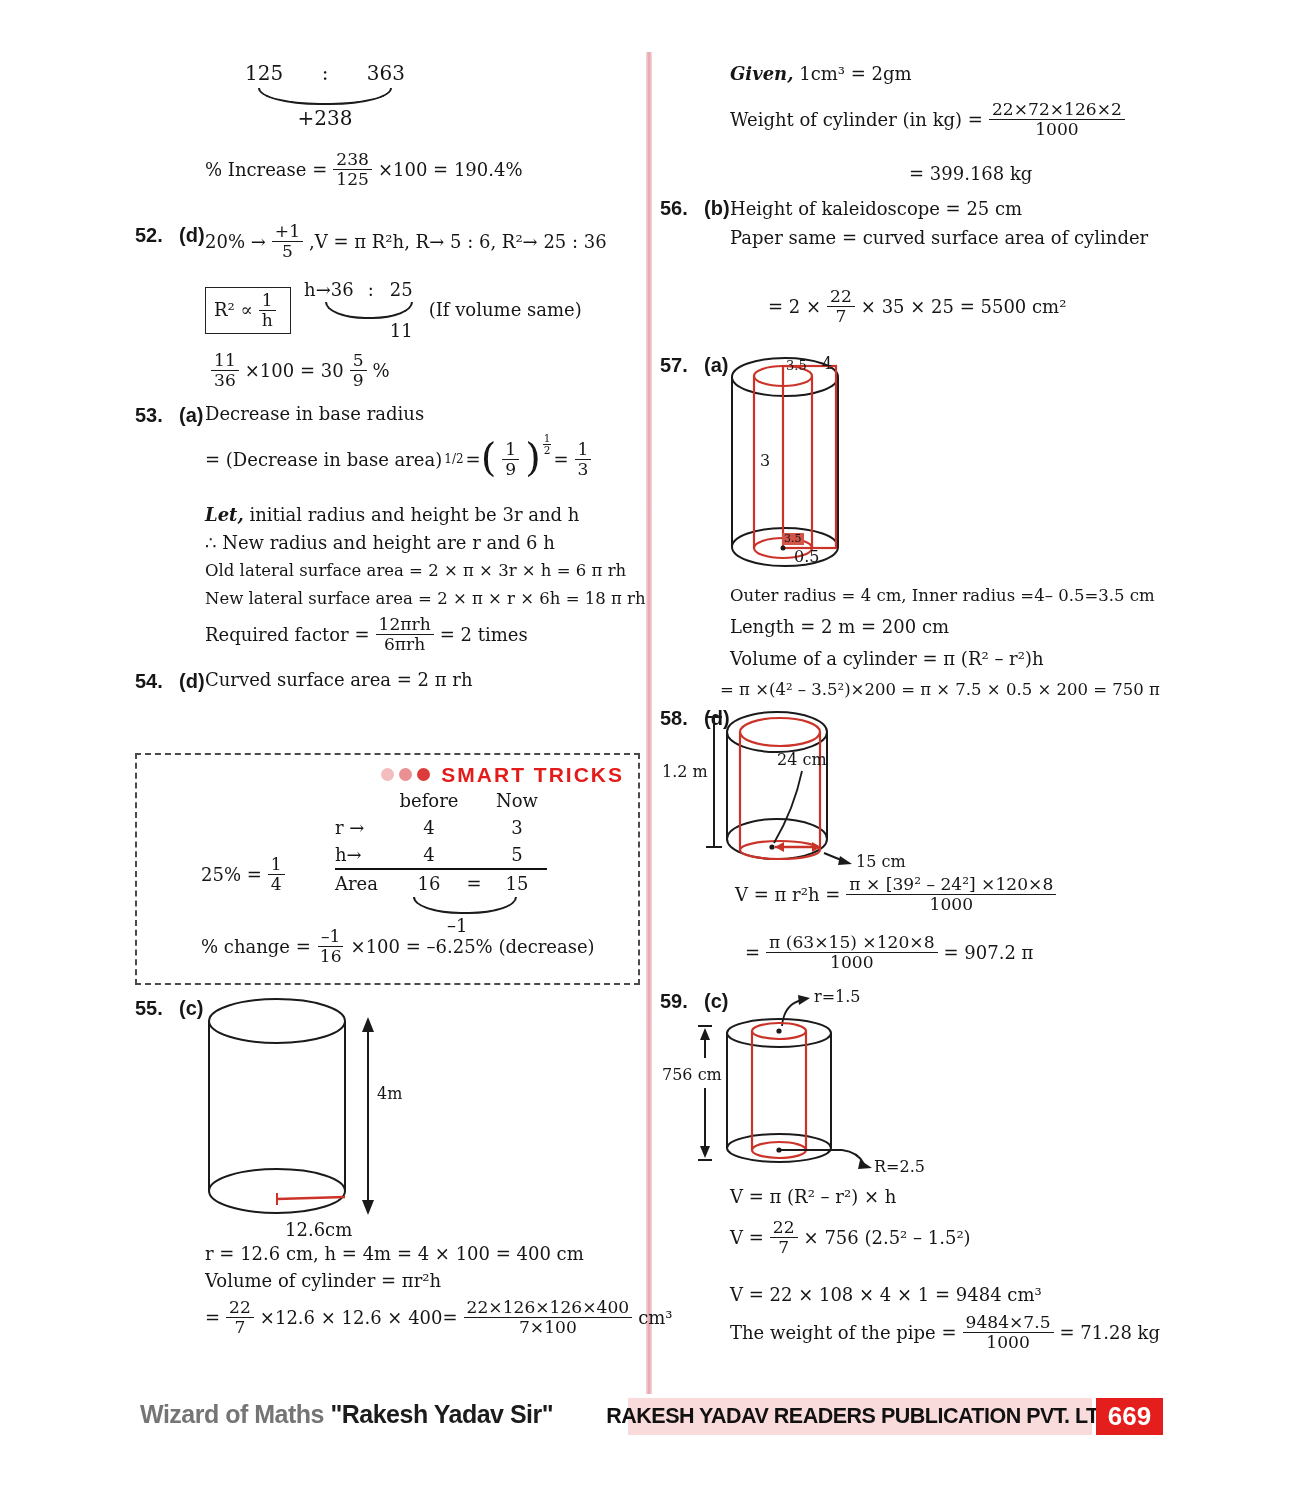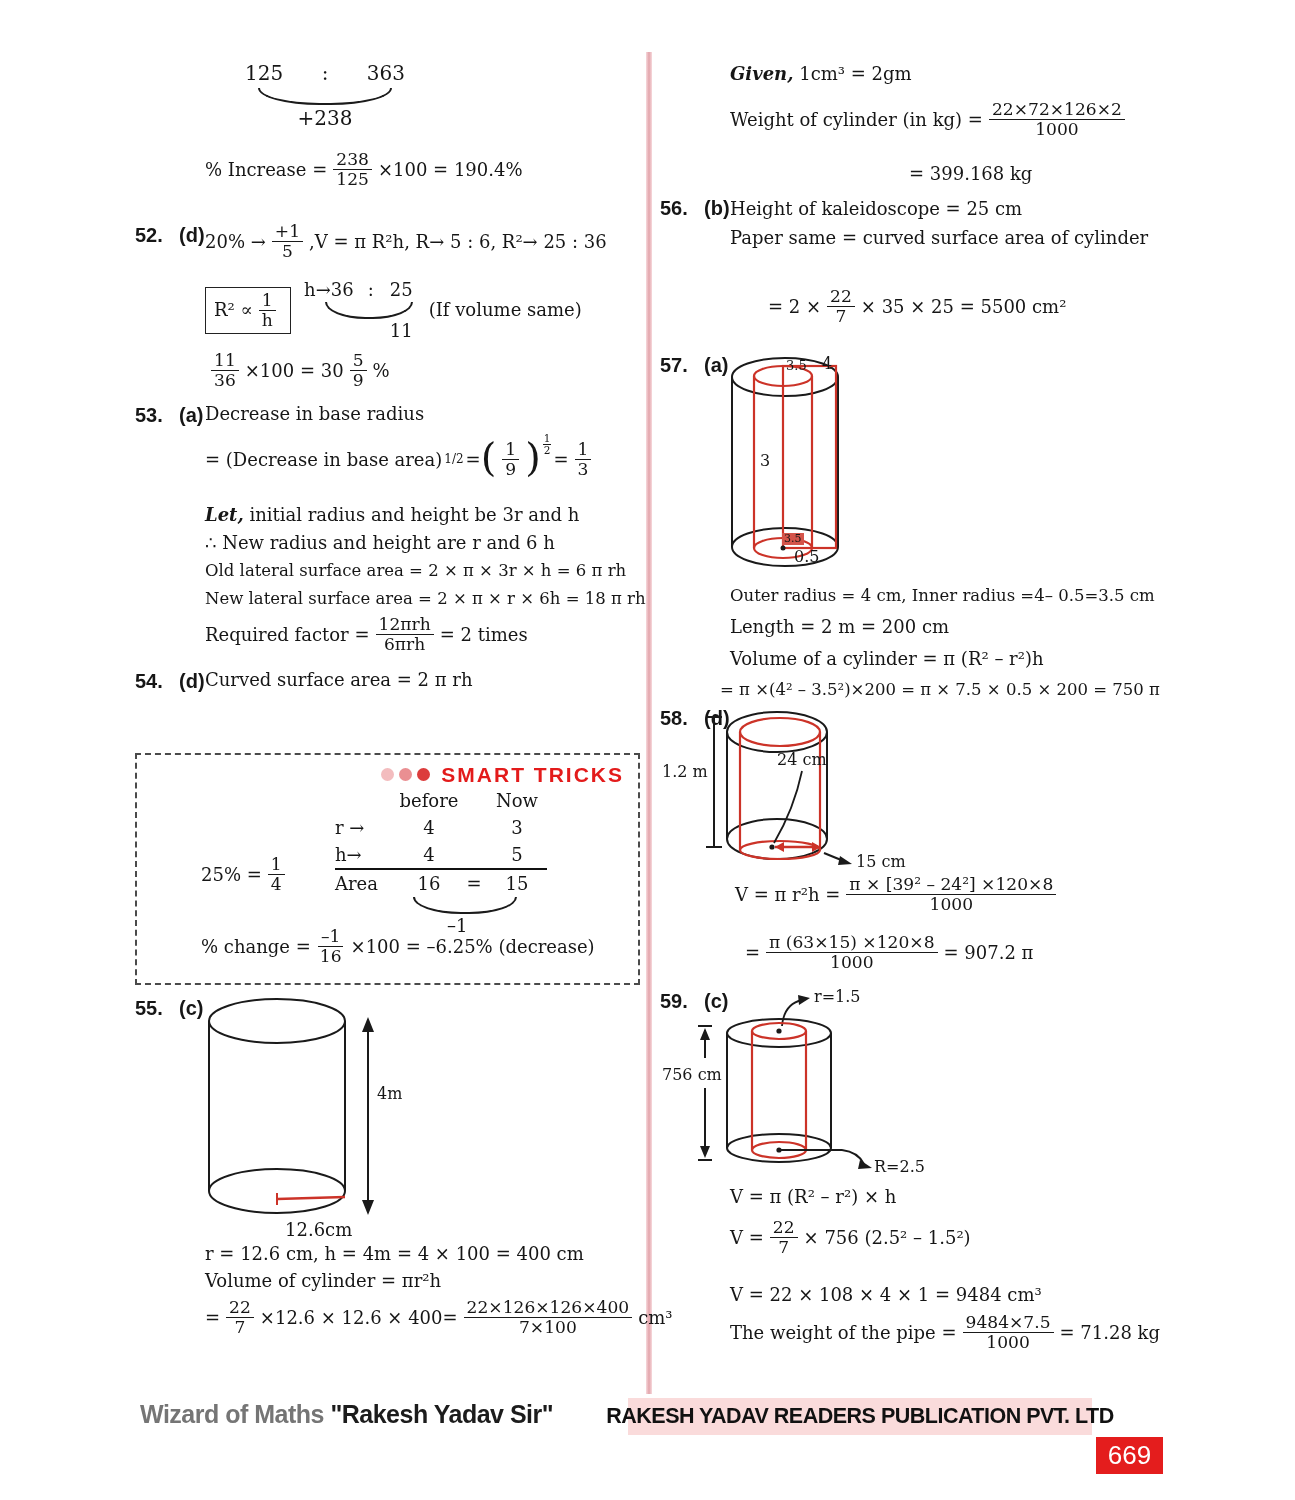--- a/index.html
+++ b/index.html
@@ -45,23 +45,23 @@
   .lblsm{font-size:13px}
   .lbltiny{font-size:11px;background:#d4544a;padding:0 2px}
   svg{position:absolute;left:0;top:0}
   .footer-left{position:absolute;left:140px;top:1400px;font-family:"Liberation Sans",sans-serif;
     font-weight:700;font-size:25px;letter-spacing:-0.5px}
   .footer-left .g{color:#757575}
   .footer-left .k{color:#1c1c1c}
   .footer-pub{position:absolute;left:628px;top:1398px;width:464px;height:37px;background:#fadbdb;
     display:flex;align-items:center;justify-content:center;font-family:"Liberation Sans",sans-serif;
     font-weight:700;font-size:21.5px;color:#111;letter-spacing:-0.5px;white-space:nowrap}
-  .footer-page{position:absolute;left:1096px;top:1437px;width:67px;height:37px;background:#e41d1d;
+  .footer-page{position:absolute;left:1096px;top:1398px;width:67px;height:37px;background:#e41d1d;
     color:#fff;display:flex;align-items:center;justify-content:center;
-    font-family:"Liberation Sans",sans-serif;font-weight:400;font-size:26px}
+    font-family:"Liberation Sans",sans-serif;font-weight:700;font-size:26px}
 </style>
 </head>
 <body>
 
 <div class="page">
   <div class="divider"></div>
 
   <div class="col left">
 
     <div class="b ratio" style="top:5px">

